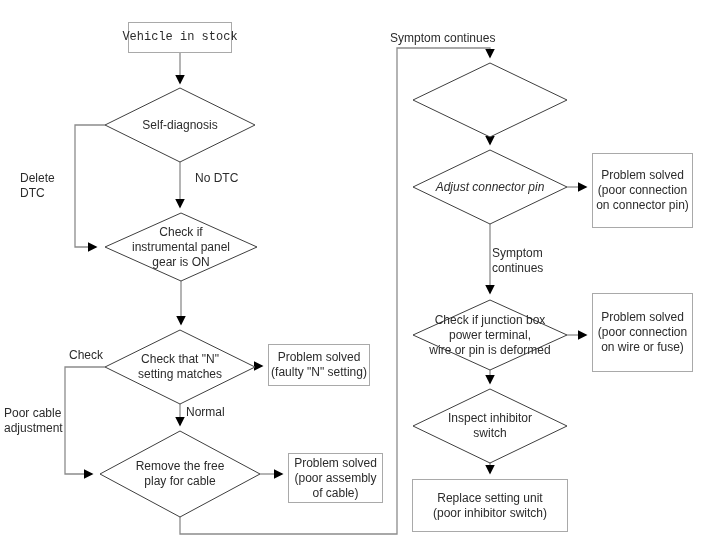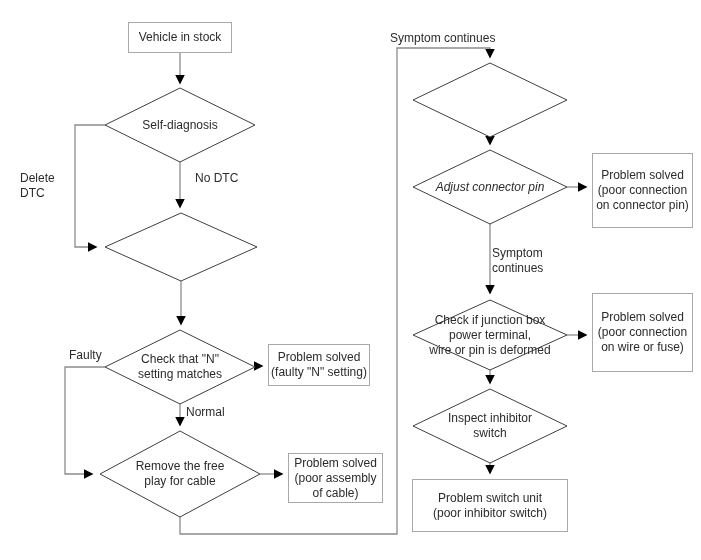--- a/index.html
+++ b/index.html
@@ -59,49 +59,54 @@
     <polygon points="180,88 255,125 180,162 105,125"></polygon>
     <polygon points="181,213 257,247 181,281 105,247"></polygon>
     <polygon points="180,330 255,367 180,404 105,367"></polygon>
     <polygon points="180,431 260,474 180,517 100,474"></polygon>
     <polygon points="490,63 567,100 490,137 413,100"></polygon>
     <polygon points="490,150 567,187 490,224 413,187"></polygon>
     <polygon points="490,300 567,335 490,370 413,335"></polygon>
     <polygon points="490,389 567,426 490,463 413,426"></polygon>
   </svg>
 
-  <div class="pbox" style="left:128px; top:22px; width:104px; height:31px;">Vehicle in stock</div>
+  <div class="pbox" style="left:128px; top:22px; width:104px; height:31px;font-family:Liberation Mono, monospace;">Vehicle in stock</div>
   <div class="pbox" style="left:268px; top:344px; width:102px; height:42px;">Problem solved
 (faulty "N" setting)</div>
   <div class="pbox" style="left:288px; top:453px; width:95px; height:50px;">Problem solved
 (poor assembly
 of cable)</div>
   <div class="pbox" style="left:592px; top:153px; width:101px; height:75px;">Problem solved
 (poor connection
 on connector pin)</div>
   <div class="pbox" style="left:592px; top:293px; width:101px; height:79px;">Problem solved
 (poor connection
 on wire or fuse)</div>
-  <div class="pbox" style="left:412px; top:479px; width:156px; height:53px;">Problem switch unit
+  <div class="pbox" style="left:412px; top:479px; width:156px; height:53px;">Replace setting unit
 (poor inhibitor switch)</div>
 
   <div class="dlabel" style="left:180px; top:125px;">Self-diagnosis</div>
+  <div class="dlabel" style="left:181px; top:247px;">Check if
+instrumental panel
+gear is ON</div>
   <div class="dlabel" style="left:180px; top:367px;">Check that "N"
 setting matches</div>
   <div class="dlabel" style="left:180px; top:474px;">Remove the free
 play for cable</div>
   <div class="dlabel" style="left:490px; top:187px;font-style:italic;">Adjust connector pin</div>
   <div class="dlabel" style="left:490px; top:335px;">Check if junction box
 power terminal,
 wire or pin is deformed</div>
   <div class="dlabel" style="left:490px; top:426px;">Inspect inhibitor
 switch</div>
 
   <div class="elabel center" style="left:20px; top:171px; width:46px;">Delete
 DTC</div>
   <div class="elabel" style="left:195px; top:171px;">No DTC</div>
-  <div class="elabel" style="left:69px; top:348px;">Faulty</div>
+  <div class="elabel" style="left:69px; top:348px;">Check</div>
   <div class="elabel" style="left:186px; top:405px;">Normal</div>
+  <div class="elabel" style="left:4px; top:406px;">Poor cable
+adjustment</div>
   <div class="elabel" style="left:390px; top:31px;">Symptom continues</div>
   <div class="elabel" style="left:492px; top:246px;">Symptom
 continues</div>
 
 </div>
 
 </body></html>

